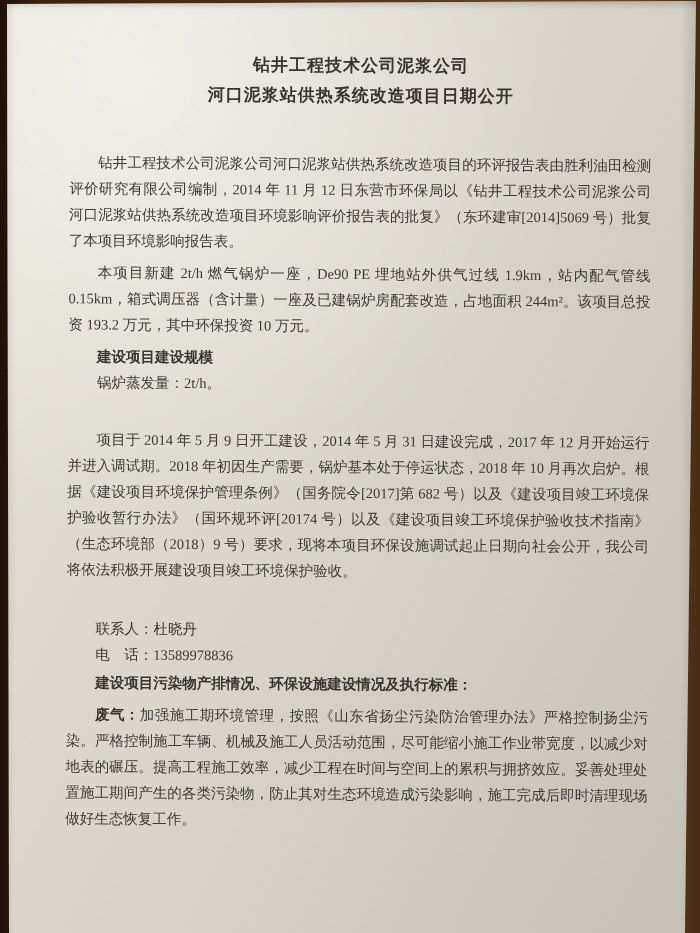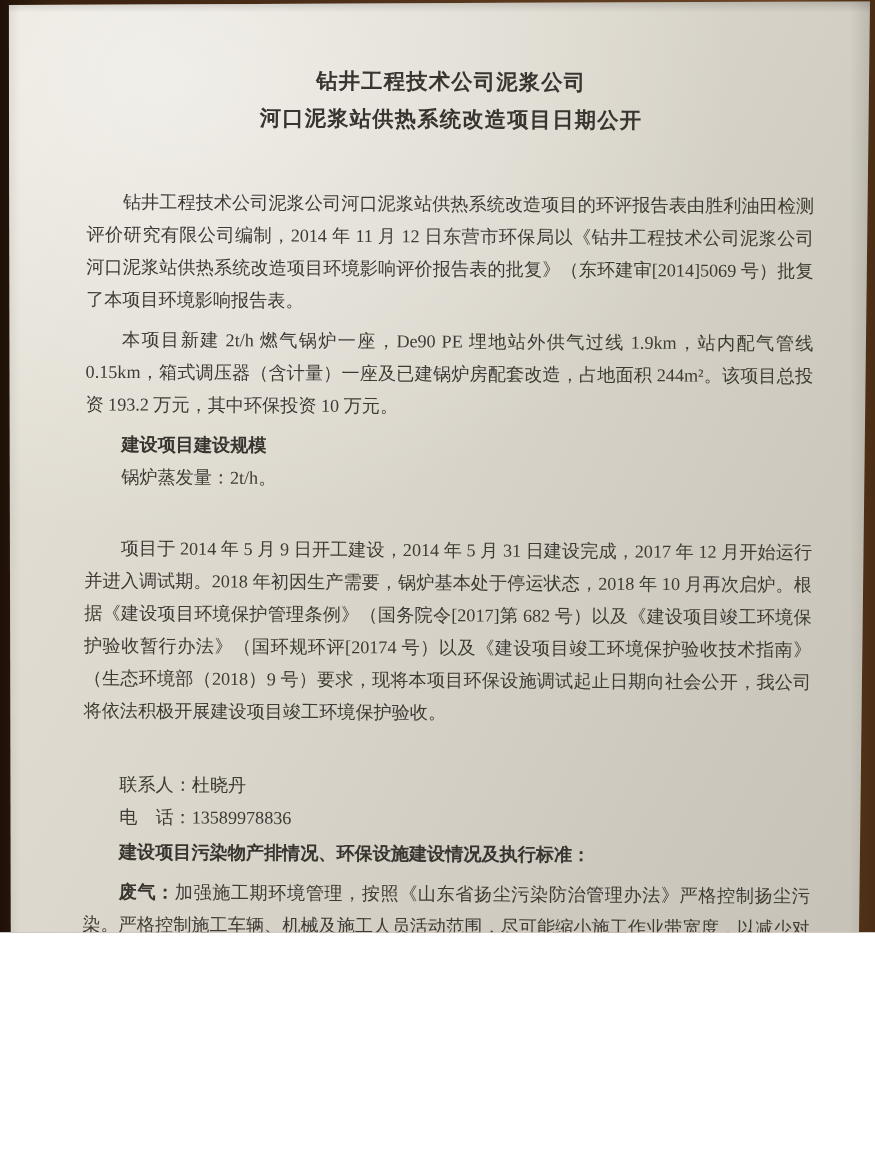--- a/index.html
+++ b/index.html
@@ -1,19 +1,19 @@
 <!DOCTYPE html>
 <html><head>
 <meta charset="utf-8">
 <style>
   html, body { margin: 0; padding: 0; }
   .photo {
     position: relative;
     width: 700px;
-    height: 746px;
+    height: 933px;
     overflow: hidden;
     background: linear-gradient(to right, #1f1108 0%, #3a2210 6%, #6b4526 90%, #4a2d15 100%);
     font-family: "Liberation Serif", "DejaVu Serif", serif;
   }
   .paper {
     position: absolute;
     inset: 0;
     clip-path: polygon(7px 4px, 696px 1px, 685px 933px, 9px 933px);
     background:
       linear-gradient(to right, rgba(0,0,0,0.12) 0px, rgba(0,0,0,0) 16px),

